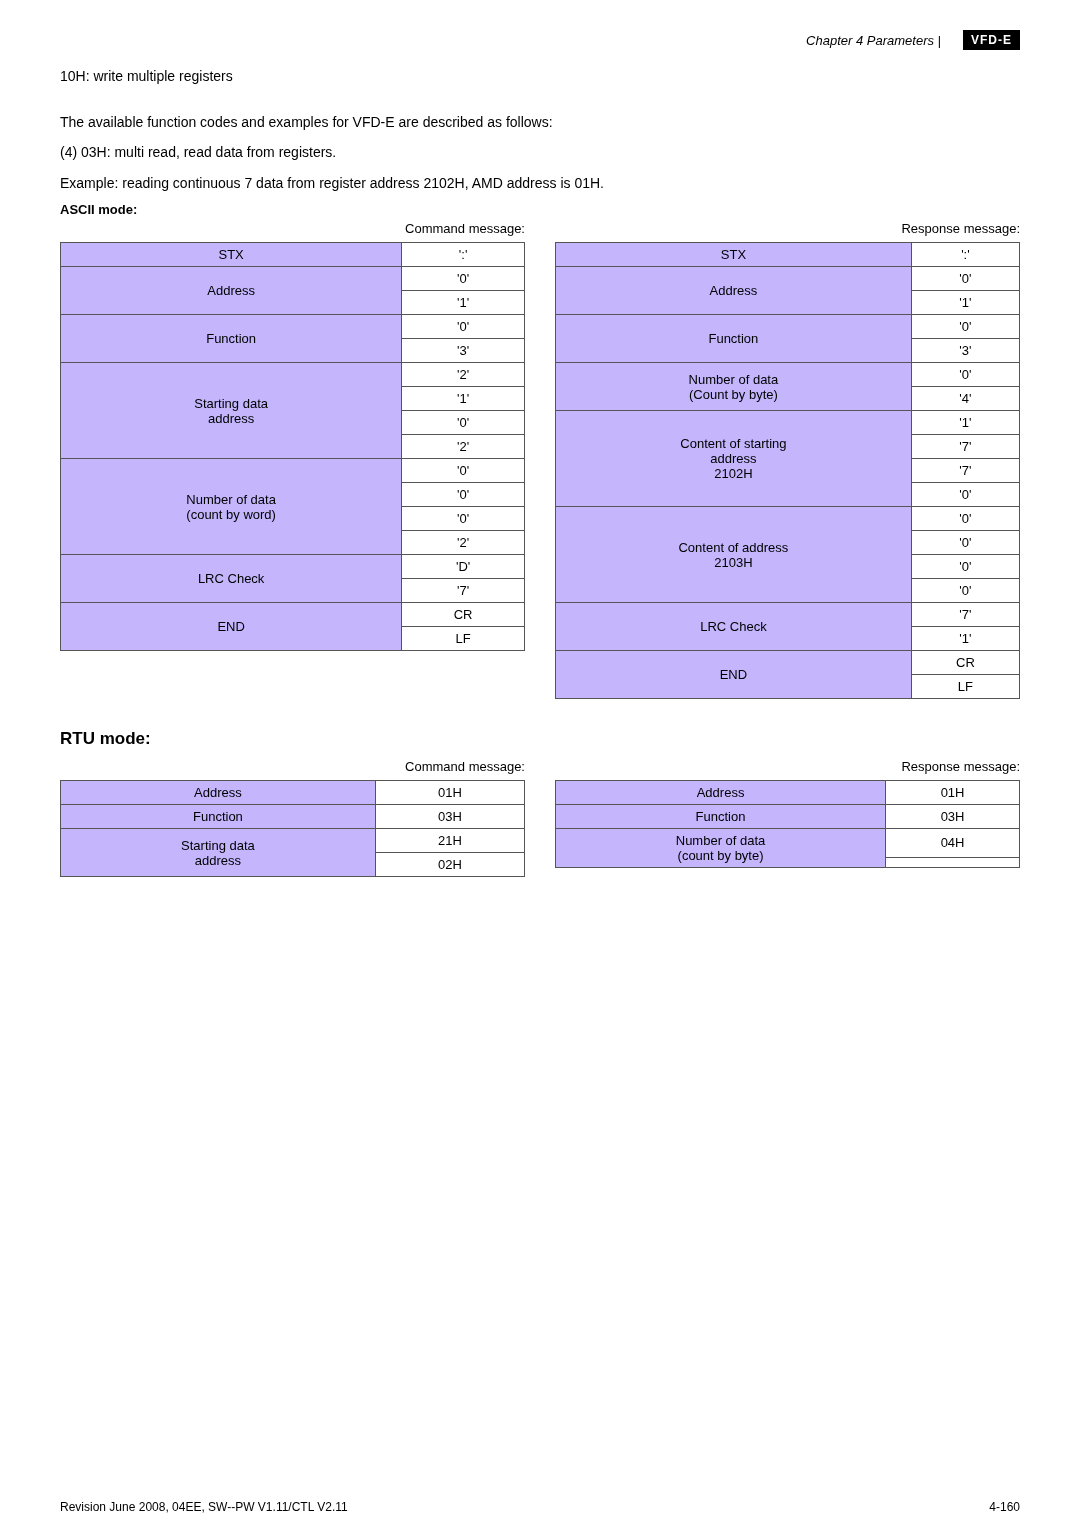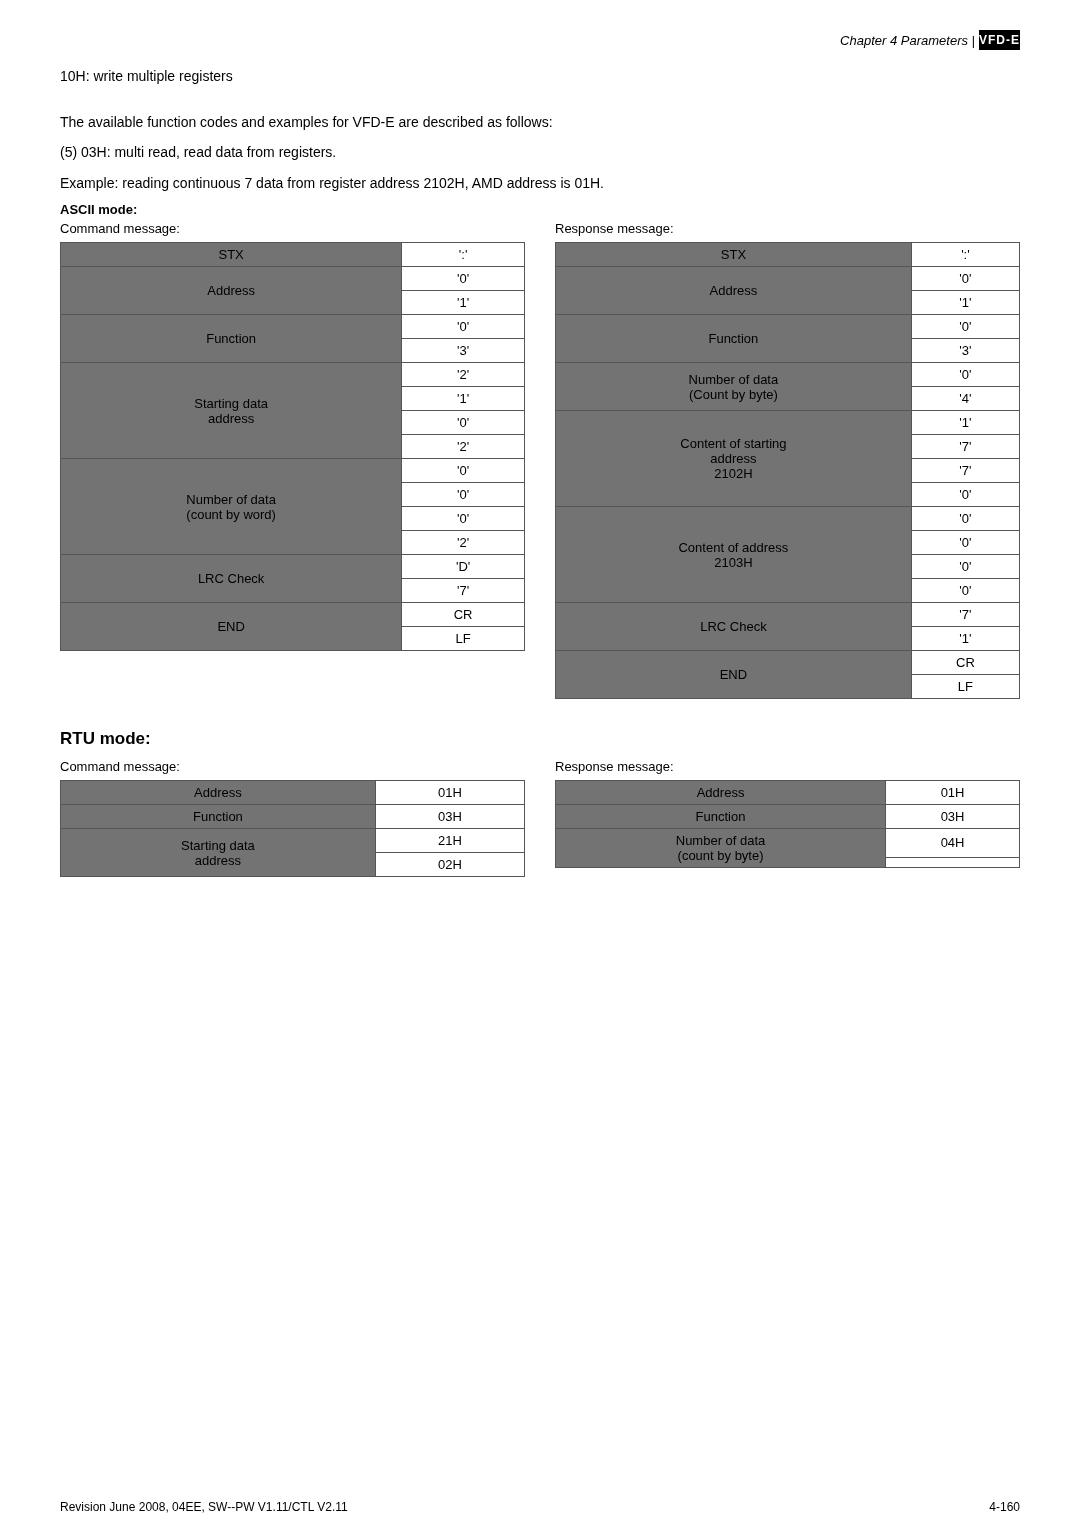--- a/index.html
+++ b/index.html
@@ -16,28 +16,28 @@
     .header {
       display: flex;
       justify-content: flex-end;
       align-items: center;
       margin-bottom: 18px;
       border-bottom: none;
     }
     .header-text {
       font-style: italic;
       font-size: 13px;
-      margin-right: 4px;
+      margin-right: 22px;
     }
     .logo-box {
       background: #000;
       color: #fff;
       font-weight: bold;
       font-size: 12px;
-      padding: 3px 0;
+      padding: 3px 8px;
       letter-spacing: 1px;
     }
     .section-title {
       font-size: 14px;
       margin-bottom: 12px;
     }
     .intro-text {
       margin-bottom: 8px;
       font-size: 14px;
       line-height: 1.6;
@@ -51,36 +51,36 @@
       display: flex;
       gap: 30px;
       margin-bottom: 30px;
     }
     .table-section {
       flex: 1;
     }
     .table-label {
       font-size: 13px;
       margin-bottom: 6px;
-      text-align: left;
+      text-align: right;
     }
     table {
       border-collapse: collapse;
       width: 100%;
     }
     td, th {
       border: 1px solid #555;
       padding: 4px 10px;
       text-align: center;
       font-size: 13px;
       white-space: nowrap;
     }
     .left-cell {
       text-align: center;
-      background: #737373;
+      background: #c4b5fd;
       border-right: 1px solid #555;
     }
     .right-cell {
       text-align: center;
       background: #fff;
     }
     .rowspan-cell {
       vertical-align: middle;
       text-align: center;
     }
@@ -111,21 +111,21 @@
   <span class="logo-box">VFD-E</span>
 </div>
 
 
 <div class="section-title">10H: write multiple registers</div>
 
 <br>
 
 
 <div class="intro-text">The available function codes and examples for VFD-E are described as follows:</div>
-<div class="intro-text">(5) 03H: multi read, read data from registers.</div>
+<div class="intro-text">(4) 03H: multi read, read data from registers.</div>
 <div class="intro-text">Example: reading continuous 7 data from register address 2102H, AMD address is 01H.</div>
 
 
 <div class="ascii-label">ASCII mode:</div>
 
 <div class="tables-row">
 
   <div class="table-section">
     <div class="table-label">Command message:</div>
     <table>

